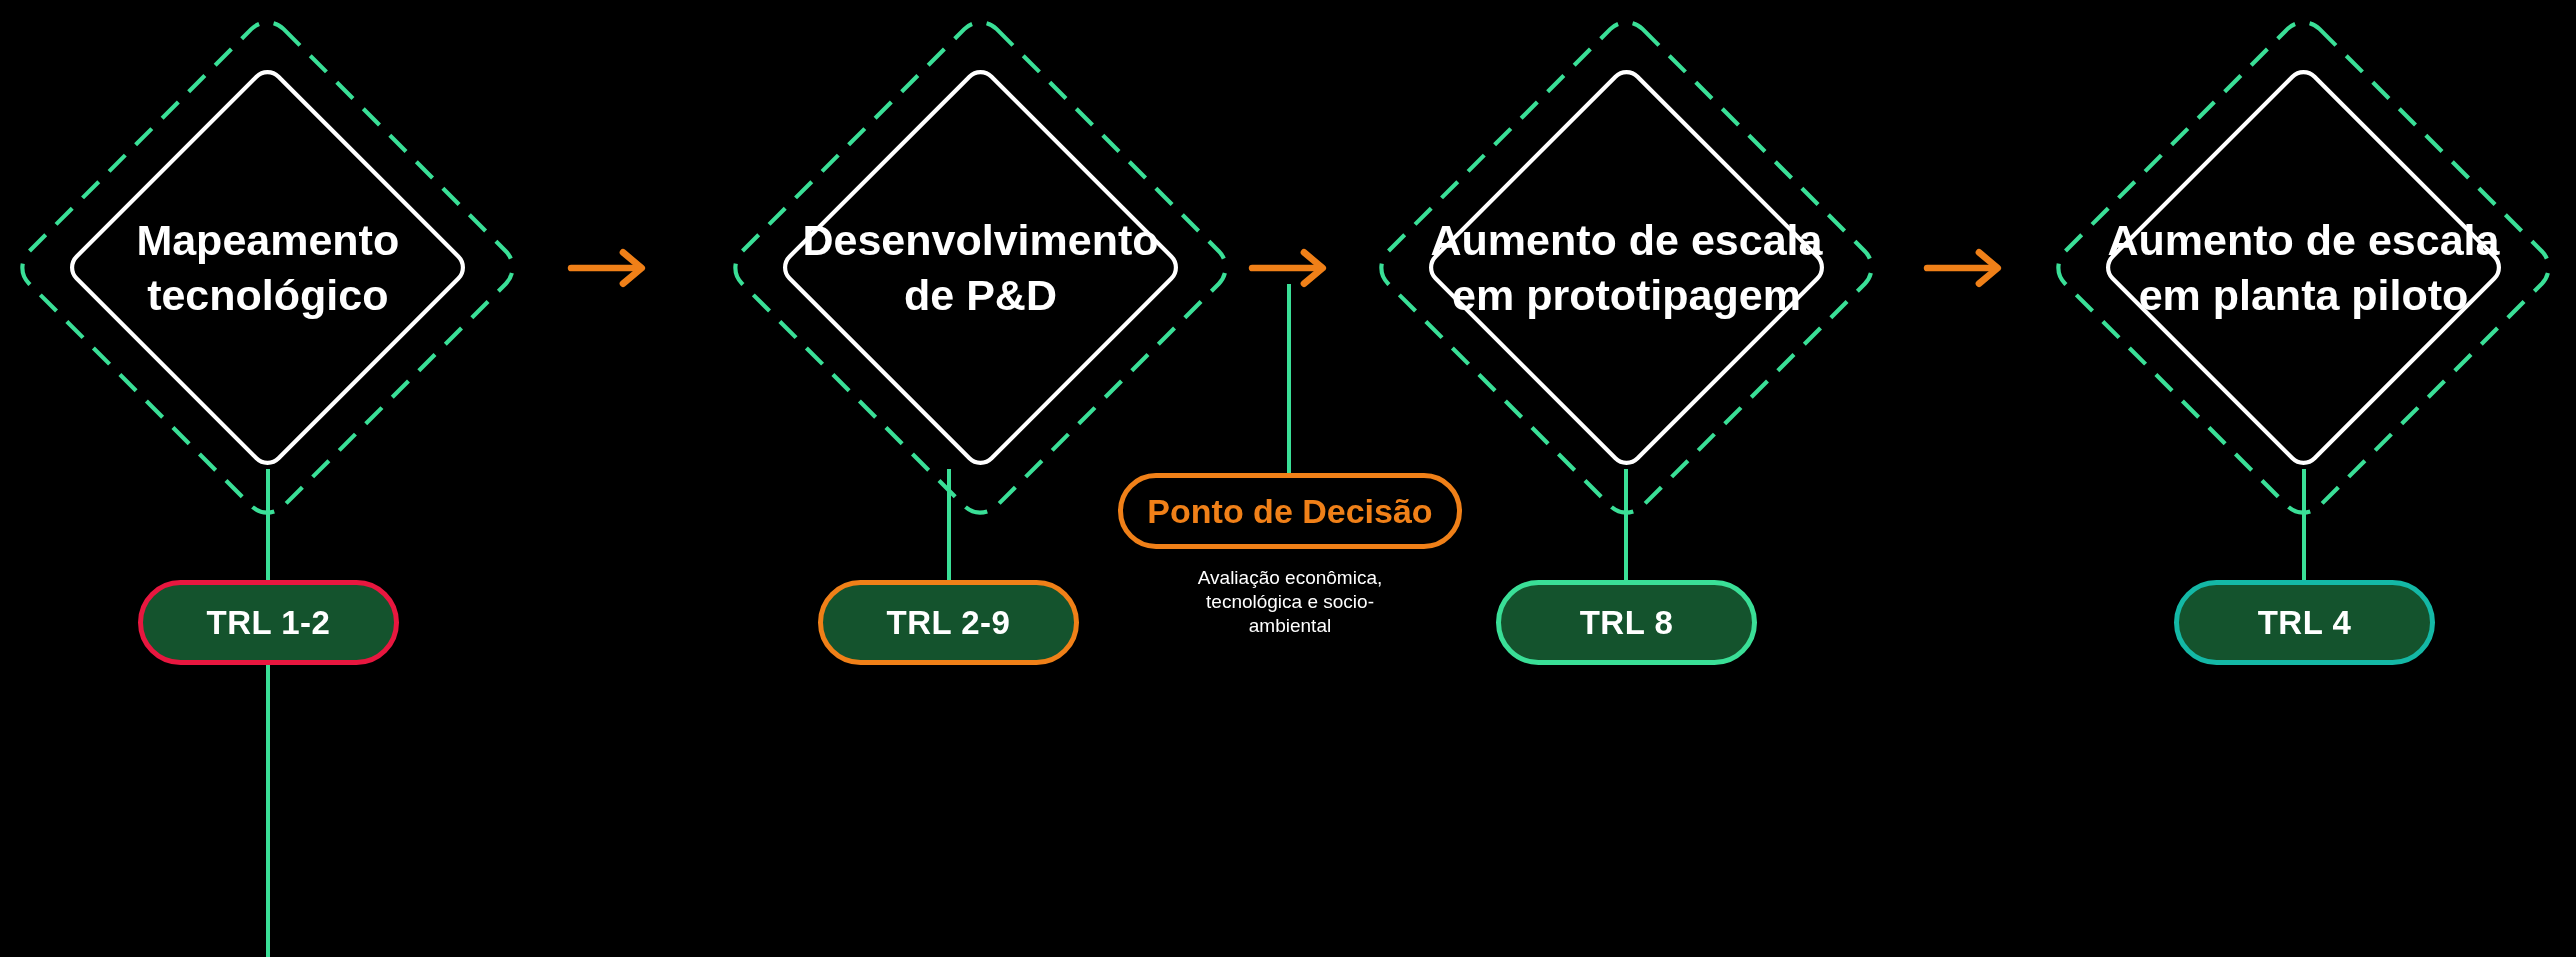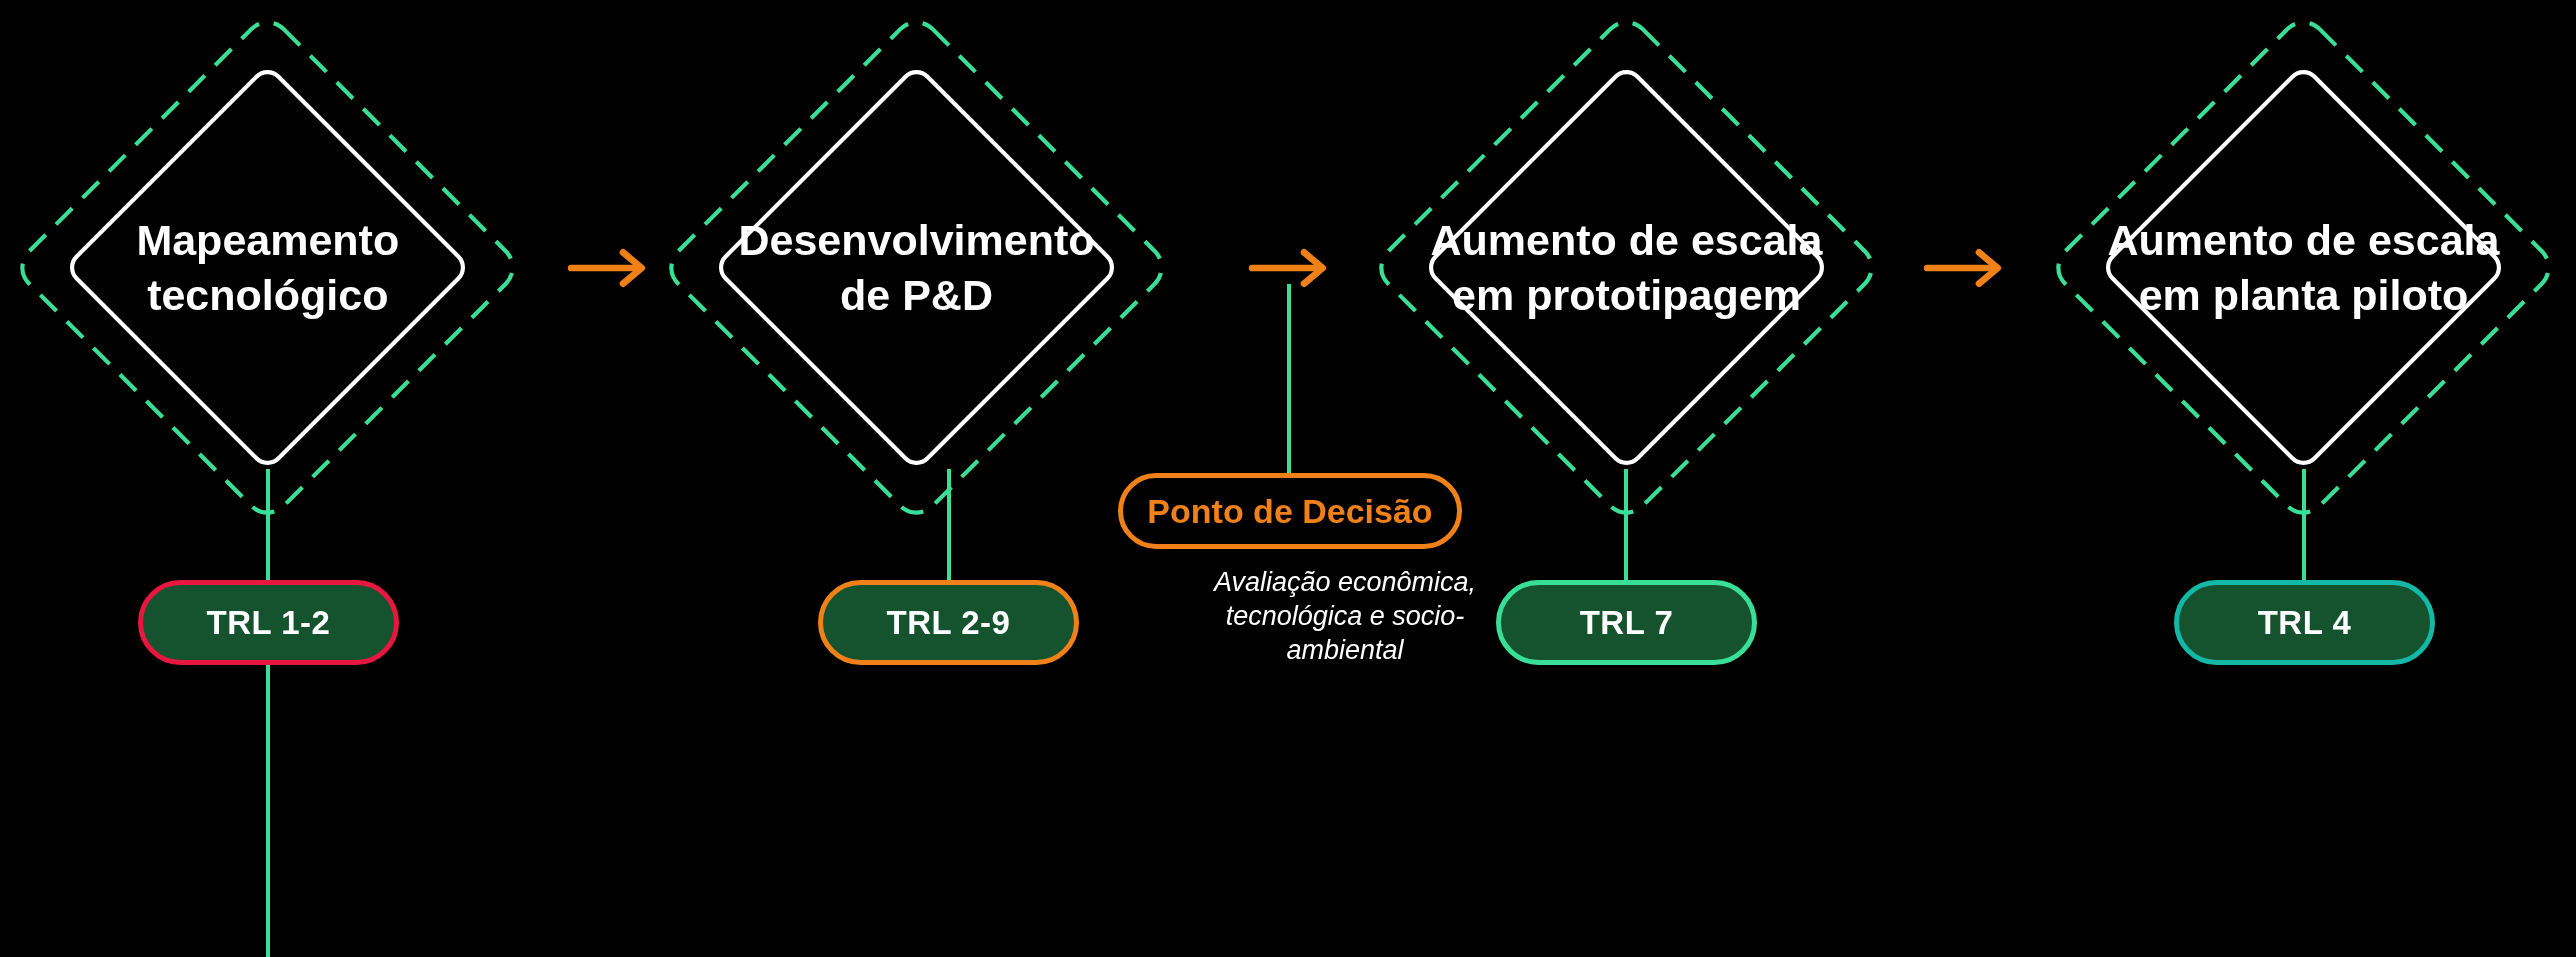--- a/index.html
+++ b/index.html
@@ -104,30 +104,29 @@
     align-items: center;
     justify-content: center;
     color: var(--arrow, #f08018);
     font-size: 34px;
     font-weight: bold;
     z-index: 3;
     text-align: center;
   }
   .decision-caption {
     position: absolute;
-    left: 1152px;
+    left: 1097px;
     top: 566px;
     width: 386px;
     text-align: center;
     color: var(--text, #fff);
-    font-size: 27px;
+    font-size: 19px;
     line-height: 1.25;
     white-space: pre-line;
     z-index: 2;
-    font-style: italic;
   }
 </style>
 </head>
 <body>
 
 <div class="stage" style="left:7.3px">
   <svg viewBox="0 0 1000 1000">
     <rect class="diamond-outer" x="154.5" y="154.5" width="691" height="691" rx="44" transform="rotate(45 500 500)"></rect>
     <rect class="diamond-inner" x="226" y="226" width="548" height="548" rx="30" transform="rotate(45 500 500)"></rect>
   </svg>
@@ -137,21 +136,21 @@
 <div class="vline" style="left:266px; top:469px; height:488px;"></div>
 <div class="trl-badge" style="left: 138px; --accent: #e8173f;">
   <span>TRL 1-2</span>
 </div>
 
 <svg class="arrow" style="left:567px" viewBox="0 0 160 80">
   <line x1="8" y1="40" x2="136" y2="40"></line>
   <polyline points="108,10 144,40 108,70"></polyline>
 </svg>
 
-<div class="stage" style="left:656px">
+<div class="stage" style="left:720px">
   <svg viewBox="0 0 1000 1000">
     <rect class="diamond-outer" x="154.5" y="154.5" width="691" height="691" rx="44" transform="rotate(45 500 500)"></rect>
     <rect class="diamond-inner" x="226" y="226" width="548" height="548" rx="30" transform="rotate(45 500 500)"></rect>
   </svg>
   <div class="stage-title">Desenvolvimento
 de P&amp;D</div>
 </div>
 <div class="vline" style="left:947px; top:469px; height:111px;"></div>
 <div class="trl-badge" style="left: 818px; --accent: #f08018;">
   <span>TRL 2-9</span>
@@ -173,21 +172,21 @@
 <div class="stage" style="left:1366px">
   <svg viewBox="0 0 1000 1000">
     <rect class="diamond-outer" x="154.5" y="154.5" width="691" height="691" rx="44" transform="rotate(45 500 500)"></rect>
     <rect class="diamond-inner" x="226" y="226" width="548" height="548" rx="30" transform="rotate(45 500 500)"></rect>
   </svg>
   <div class="stage-title">Aumento de escala
 em prototipagem</div>
 </div>
 <div class="vline" style="left:1624px; top:469px; height:111px;"></div>
 <div class="trl-badge" style="left: 1496px; --accent: #3adf97;">
-  <span>TRL 7</span>
+  <span>TRL 8</span>
 </div>
 
 <svg class="arrow" style="left:1923px" viewBox="0 0 160 80">
   <line x1="8" y1="40" x2="136" y2="40"></line>
   <polyline points="108,10 144,40 108,70"></polyline>
 </svg>
 
 <div class="stage" style="left:2043px">
   <svg viewBox="0 0 1000 1000">
     <rect class="diamond-outer" x="154.5" y="154.5" width="691" height="691" rx="44" transform="rotate(45 500 500)"></rect>

